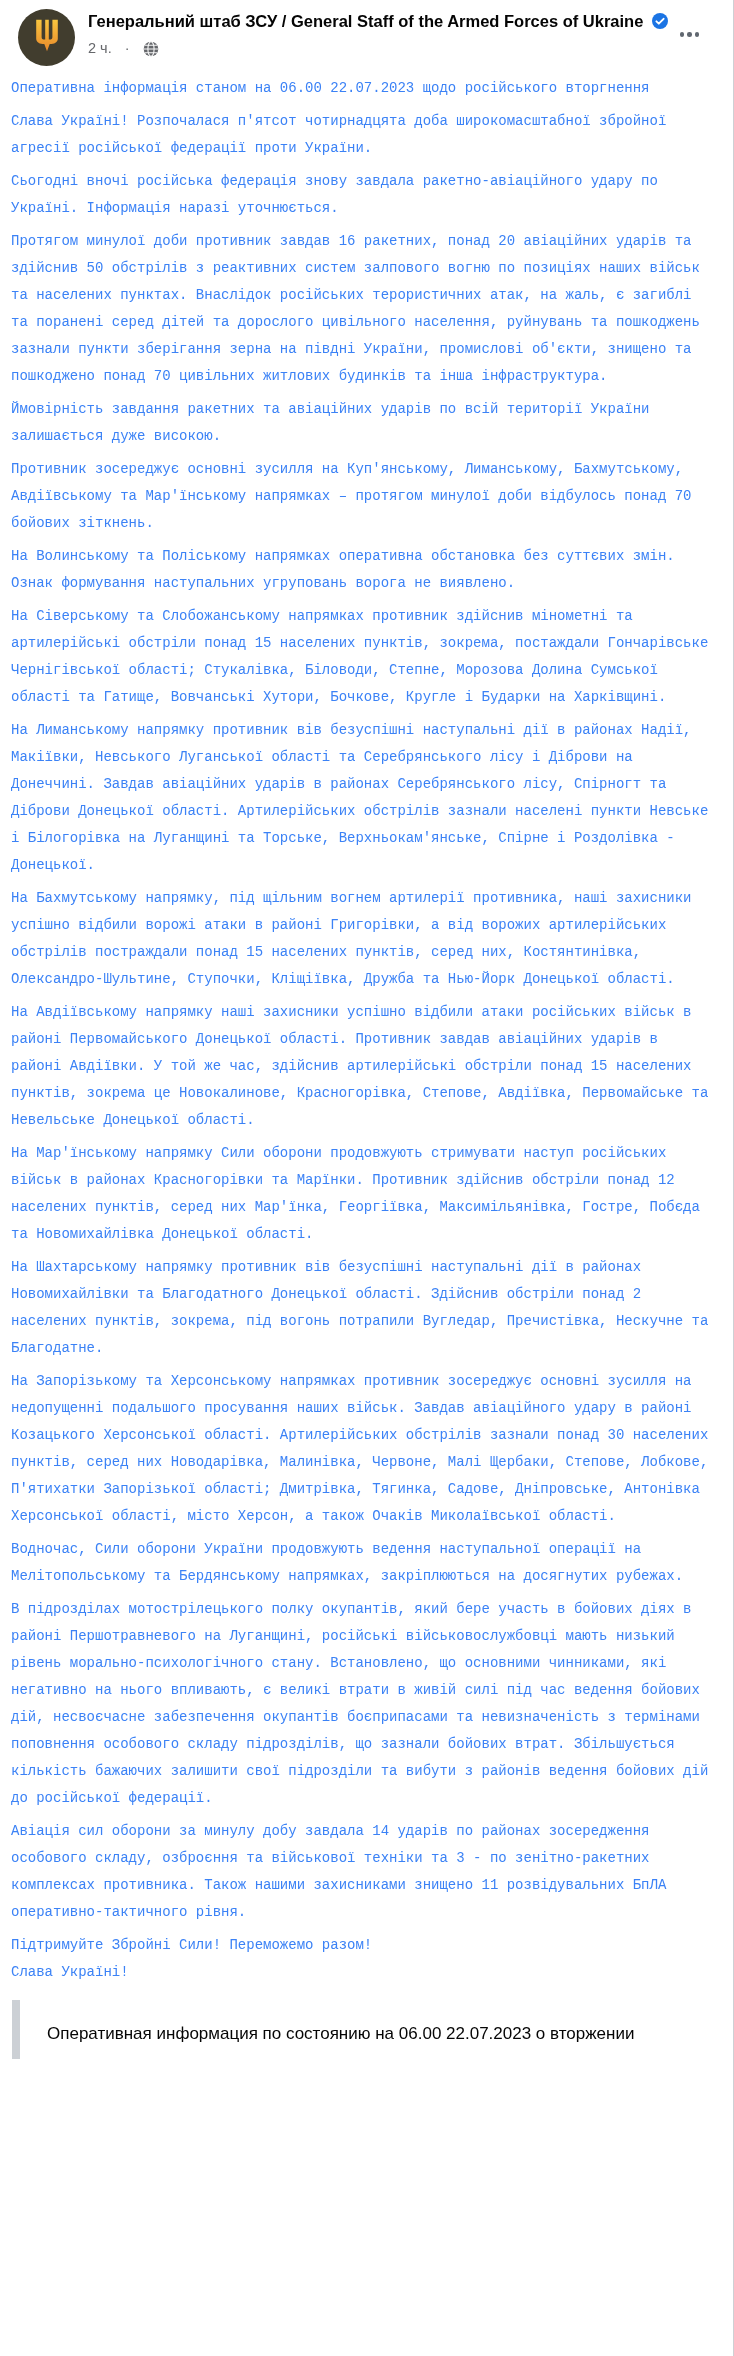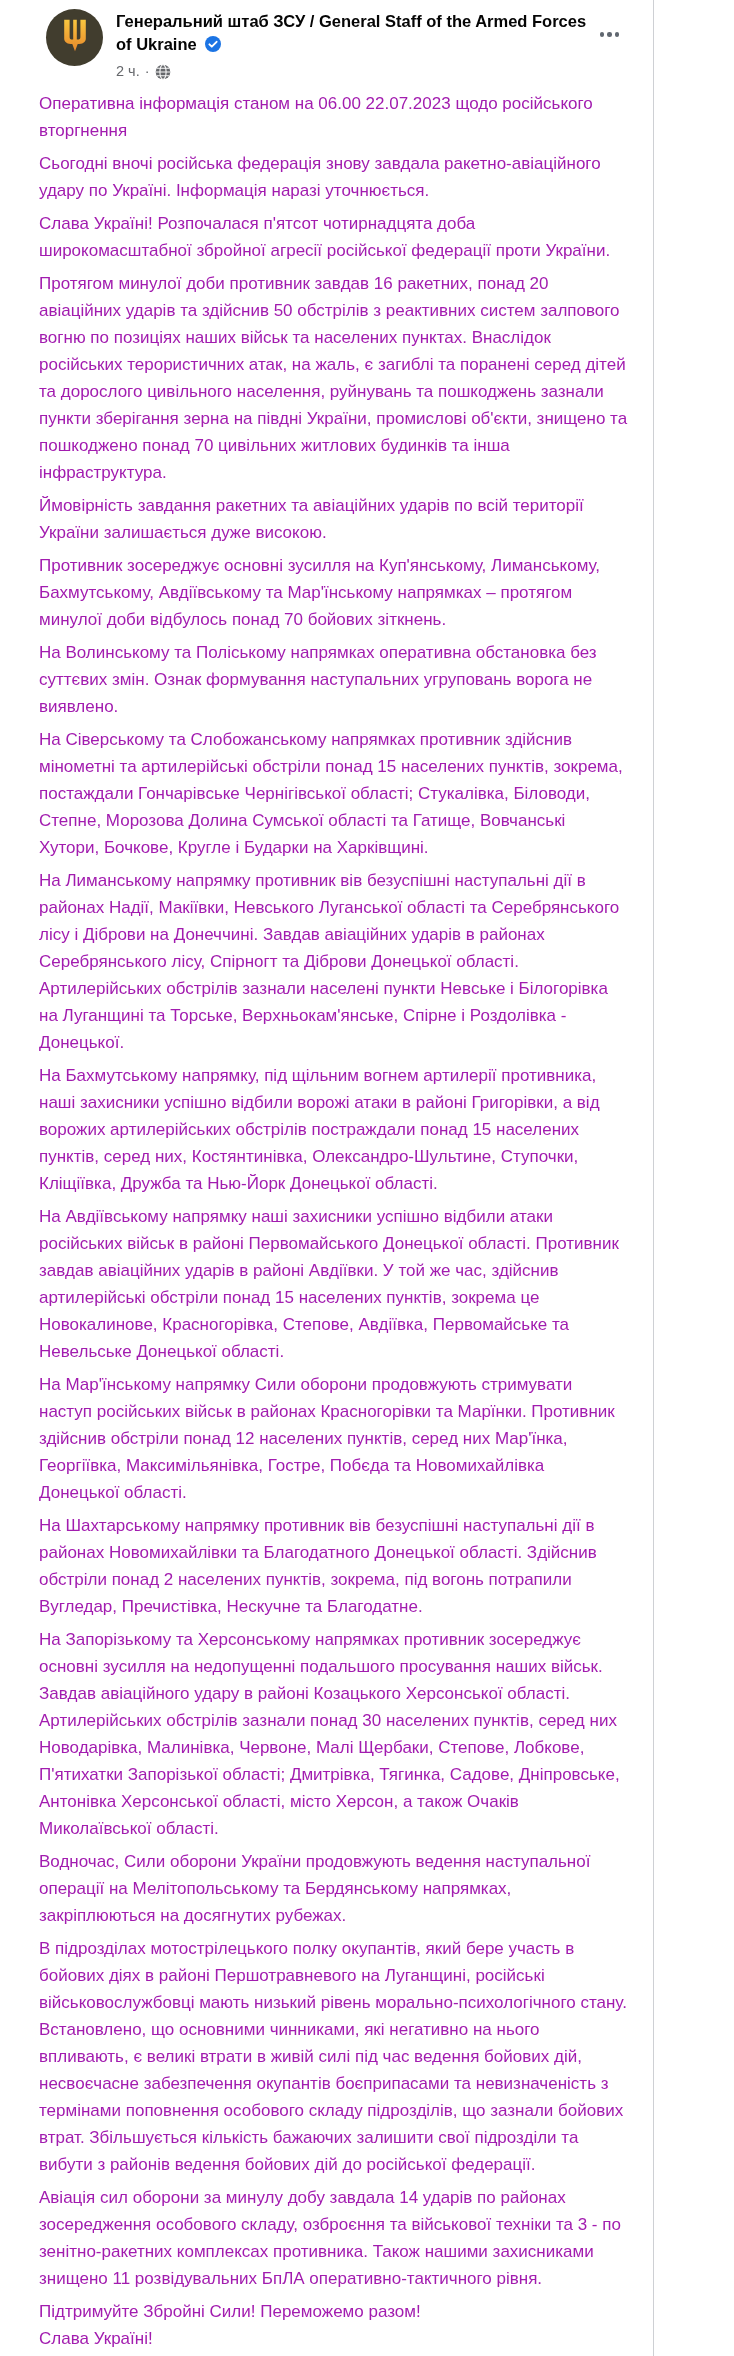--- a/index.html
+++ b/index.html
@@ -1,47 +1,47 @@
 <!DOCTYPE html>
 <html lang="uk"><head>
 <meta charset="utf-8">
 <style>
   html,body{margin:0;padding:0;}
   body{
     width:734px;height:2356px;overflow:hidden;background:#ffffff;
     font-family:"Liberation Sans",sans-serif;
   }
   .card{
-    position:relative;width:654px;height:2356px;box-sizing:border-box;
-    border-right:1px solid #ced0d4;background:#fff;padding-left:28px;
+    position:relative;width:734px;height:2356px;box-sizing:border-box;
+    border-right:1px solid #ced0d4;background:#fff;
   }
   
   .header{display:flex;align-items:flex-start;padding:9px 60px 0 18px;}
   .avatar{
     width:57px;height:57px;border-radius:50%;background:#413d2e;flex:0 0 57px;
     display:flex;align-items:center;justify-content:center;cursor:pointer;
   }
   .header-text{margin-left:13px;padding-top:1px;flex:1;min-width:0;}
   .page-name{
     font-weight:bold;font-size:16.5px;line-height:23px;color:#050505;cursor:pointer;
   }
   .page-name .badge{display:inline-block;vertical-align:-2px;margin-left:4px;}
   .meta{
-    display:flex;align-items:center;gap:4px;color:#65676b;
+    display:flex;align-items:center;gap:12px;color:#65676b;
     font-size:14.5px;line-height:19px;margin-top:4px;
   }
   .meta .sep{margin:0 1px;}
   .more{
     position:absolute;top:26px;right:28px;display:flex;gap:3px;align-items:center;
     cursor:pointer;padding:6px;
   }
   .more i{width:4.5px;height:4.5px;border-radius:50%;background:#606770;display:block;}
   
   .post-body{
-    padding:9px 24px 0 11px;color:#a21caf;font-size:17px;line-height:27px;
+    padding:9px 24px 0 11px;color:#3b82f6;font-size:14px;line-height:27px;font-family:Liberation Mono, monospace;
   }
   .post-body p{margin:0 0 6px 0;white-space:pre-line;}
   
   .quote{display:flex;margin:14px 24px 0 12px;}
   .quote-bar{width:8px;background:#ccd0d5;flex:0 0 8px;min-height:52px;}
   .quote-text{
     margin:12px;padding:8px 0 0 15px;color:#050505;font-size:17px;line-height:27px;
   }
 </style>
 </head>
@@ -91,22 +91,22 @@
       <span style="display:flex;gap:3px;">
         <i></i>
           <i></i>
           <i></i>
       </span>
     </div>
   </div>
 
   <div class="post-body">
     <p>Оперативна інформація станом на 06.00 22.07.2023 щодо російського вторгнення</p>
+    <p>Слава Україні! Розпочалася п'ятсот чотирнадцята доба широкомасштабної збройної агресії російської федерації проти України.</p>
     <p>Сьогодні вночі російська федерація знову завдала ракетно-авіаційного удару по Україні. Інформація наразі уточнюється.</p>
-    <p>Слава Україні! Розпочалася п'ятсот чотирнадцята доба широкомасштабної збройної агресії російської федерації проти України.</p>
     <p>Протягом минулої доби противник завдав 16 ракетних, понад 20 авіаційних ударів та здійснив 50 обстрілів з реактивних систем залпового вогню по позиціях наших військ та населених пунктах. Внаслідок російських терористичних атак, на жаль, є загиблі та поранені серед дітей та дорослого цивільного населення, руйнувань та пошкоджень зазнали пункти зберігання зерна на півдні України, промислові об'єкти, знищено та пошкоджено понад 70 цивільних житлових будинків та інша інфраструктура.</p>
     <p>Ймовірність завдання ракетних та авіаційних ударів по всій території України залишається дуже високою.</p>
     <p>Противник зосереджує основні зусилля на Куп'янському, Лиманському, Бахмутському, Авдіївському та Мар'їнському напрямках – протягом минулої доби відбулось понад 70 бойових зіткнень.</p>
     <p>На Волинському та Поліському напрямках оперативна обстановка без суттєвих змін. Ознак формування наступальних угруповань ворога не виявлено.</p>
     <p>На Сіверському та Слобожанському напрямках противник здійснив мінометні та артилерійські обстріли понад 15 населених пунктів, зокрема, постаждали Гончарівське Чернігівської області; Стукалівка, Біловоди, Степне, Морозова Долина Сумської області та Гатище, Вовчанські Хутори, Бочкове, Кругле і Бударки на Харківщині.</p>
     <p>На Лиманському напрямку противник вів безуспішні наступальні дії в районах Надії, Макіївки, Невського Луганської області та Серебрянського лісу і Діброви на Донеччині. Завдав авіаційних ударів в районах Серебрянського лісу, Спірногт та Діброви Донецької області. Артилерійських обстрілів зазнали населені пункти Невське і Білогорівка на Луганщині та Торське, Верхньокам'янське, Спірне і Роздолівка - Донецької.</p>
     <p>На Бахмутському напрямку, під щільним вогнем артилерії противника, наші захисники успішно відбили ворожі атаки в районі Григорівки, а від ворожих артилерійських обстрілів постраждали понад 15 населених пунктів, серед них, Костянтинівка, Олександро-Шультине, Ступочки, Кліщіївка, Дружба та Нью-Йорк Донецької області.</p>
     <p>На Авдіївському напрямку наші захисники успішно відбили атаки російських військ в районі Первомайського Донецької області. Противник завдав авіаційних ударів в районі Авдіївки. У той же час, здійснив артилерійські обстріли понад 15 населених пунктів, зокрема це Новокалинове, Красногорівка, Степове, Авдіївка, Первомайське та Невельське Донецької області.</p>
     <p>На Мар'їнському напрямку Сили оборони продовжують стримувати наступ російських військ в районах Красногорівки та Марїнки. Противник здійснив обстріли понад 12 населених пунктів, серед них Мар'їнка, Георгіївка, Максимільянівка, Гостре, Побєда та Новомихайлівка Донецької області.</p>
     <p>На Шахтарському напрямку противник вів безуспішні наступальні дії в районах Новомихайлівки та Благодатного Донецької області. Здійснив обстріли понад 2 населених пунктів, зокрема, під вогонь потрапили Вугледар, Пречистівка, Нескучне та Благодатне.</p>

